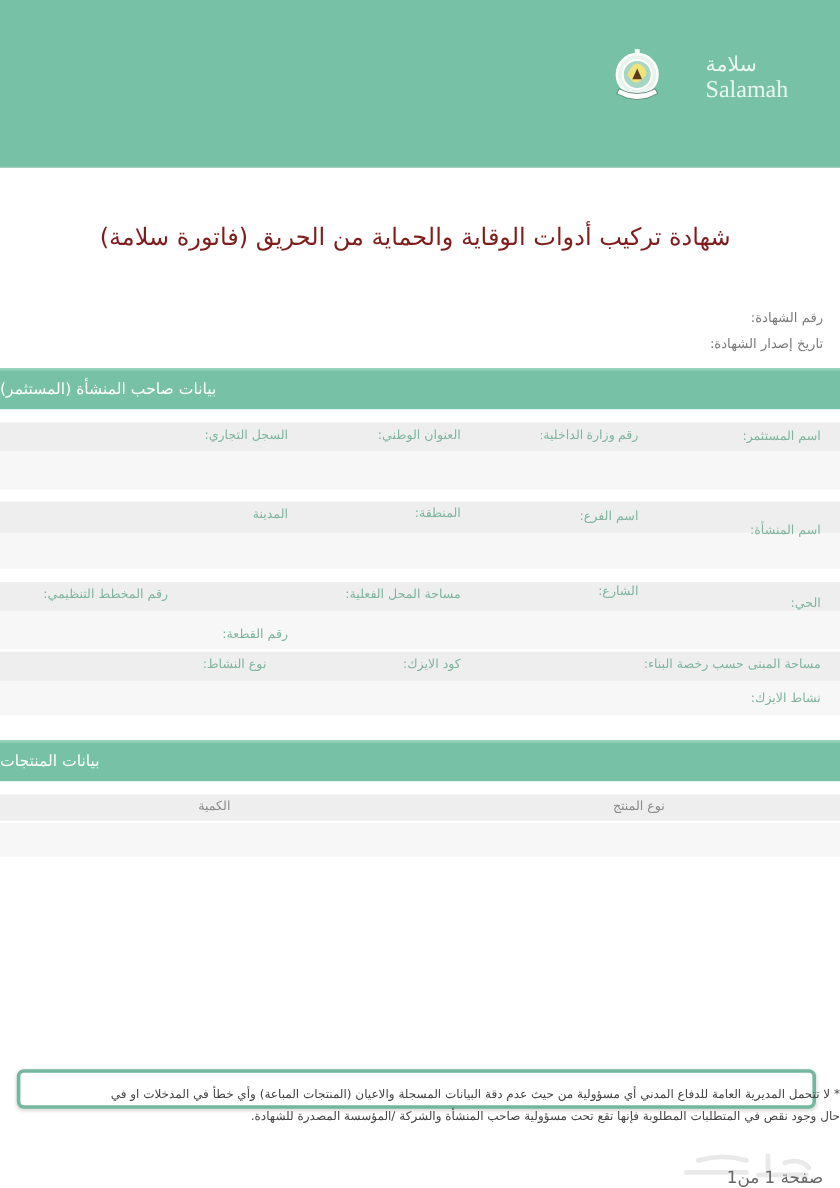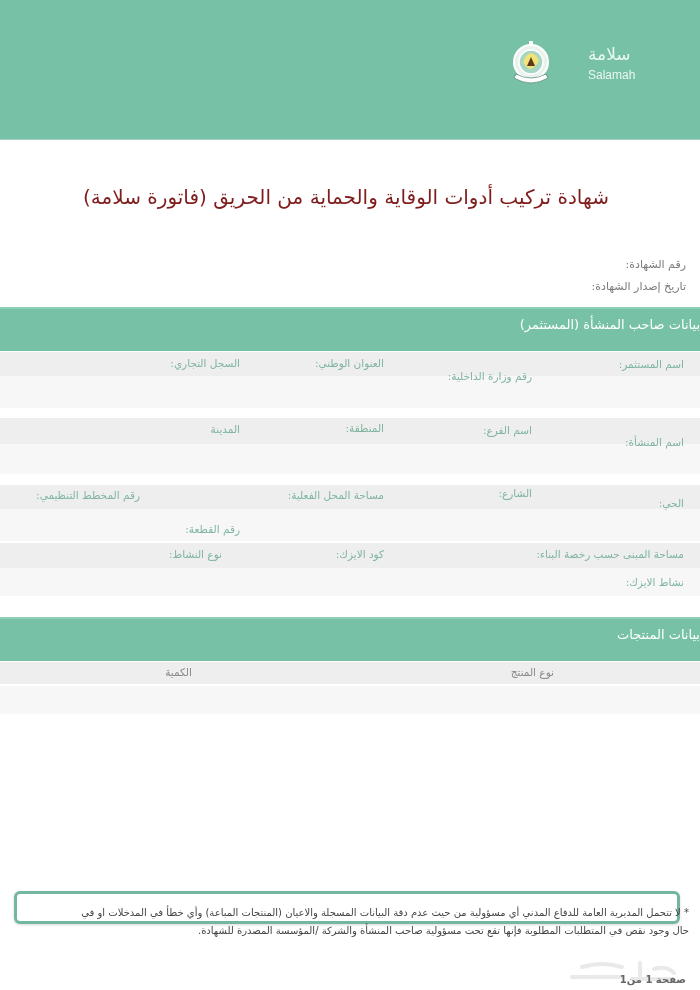--- a/index.html
+++ b/index.html
@@ -17,35 +17,35 @@
       border-bottom: 1px solid #a9cfc0;
     }
     .logo {
       position: absolute; left: 508px; top: 38px; width: 46px; height: 50px;
     }
     .brand {
       position: absolute; left: 588px; top: 44px; color: #eaf7f1;
       direction: ltr;
     }
     .brand .ar { font-size: 17px; line-height: 20px; direction: rtl; text-align: left; }
-    .brand .en { font-size: 12px; line-height: 22px; font-family: Liberation Sans, sans-serif; }
+    .brand .en { font-size: 20px; line-height: 22px; font-family: Liberation Serif, serif; }
 
     
     .title {
       position: absolute; left: 0; top: 180px; width: 692px; text-align: center;
       color: #7f1d1d; direction: rtl; font-size: 20px; line-height: 34px;
     }
 
     .meta { position: absolute; right: 14px; direction: rtl; font-size: 11px; color: #7a7a7a; }
 
     
     .section-bar {
-      position: absolute; left: 0; width: 700px; height: 44px;
+      position: absolute; left: 0; width: 700px; height: 34px;
       background: #77c2a7; border-top: 2px solid #8fd0b8;
-      color: #ffffff; direction: rtl; text-align: right;
+      color: #ffffff; direction: rtl; text-align: left;
       font-size: 13px; line-height: 32px;
     }
 
     .row-label-band {
       position: absolute; left: 0; width: 700px; background: #eeeeee;
     }
     .row-value-band {
       position: absolute; left: 0; width: 700px; background: #f7f7f7;
     }
     .lbl {
@@ -55,27 +55,27 @@
 
     
     .disclaimer {
       position: absolute; left: 14px; top: 891px; width: 666px; height: 33px;
       border: 3px solid #73b89e; border-radius: 6px; background: #fff;
       box-shadow: 0 1px 3px rgba(0,0,0,0.15);
     }
     .disclaimer-text {
       position: absolute; left: 0; top: 904px; width: 700px;
       direction: rtl; font-size: 10px; line-height: 18px; color: #444;
-      padding-right: 11px; white-space: nowrap; overflow: visible;
+      padding-right: 0; white-space: nowrap; overflow: visible;
     }
     .disclaimer-text div { text-align: right; }
     .disclaimer-text .l2 { padding-right: 0; }
 
     .page-num {
-      position: absolute; right: 14px; top: 974px; font-size: 10px; color: #666; direction: rtl; font-weight: bold;
+      position: absolute; right: 14px; top: 974px; font-size: 14px; color: #666; direction: rtl;
     }
     .watermark {
       position: absolute; left: 562px; top: 955px; width: 120px; height: 30px;
       opacity: 0.45;
     }
   </style>
 </head>
 <body>
 
 <div class="page">
@@ -100,21 +100,21 @@
   </div>
 
   <div class="meta" style="top:258px;">رقم الشهادة:</div>
   <div class="meta" style="top:280px;">تاريخ إصدار الشهادة:</div>
 
   <div class="section-bar" style="top:307px;">بيانات صاحب المنشأة (المستثمر)</div>
 
   <div class="row-label-band" style="top:352px;height:24px;"></div>
   <div class="row-value-band" style="top:376px;height:32px;"></div>
   <div class="lbl" style="right:16px;top:358px;">اسم المستثمر:</div>
-  <div class="lbl" style="right:168px;top:370px;">رقم وزارة الداخلية:</div>
+  <div class="lbl" style="right:168px;top:356px;font-family:Liberation Serif, serif;">رقم وزارة الداخلية:</div>
   <div class="lbl" style="right:316px;top:357px;">العنوان الوطني:</div>
   <div class="lbl" style="right:460px;top:357px;">السجل التجاري:</div>
 
   <div class="row-label-band" style="top:418px;height:26px;"></div>
   <div class="row-value-band" style="top:444px;height:30px;"></div>
   <div class="lbl" style="right:16px;top:436px;">اسم المنشأة:</div>
   <div class="lbl" style="right:168px;top:424px;">اسم الفرع:</div>
   <div class="lbl" style="right:316px;top:422px;">المنطقة:</div>
   <div class="lbl" style="right:460px;top:423px;">المدينة</div>
 

